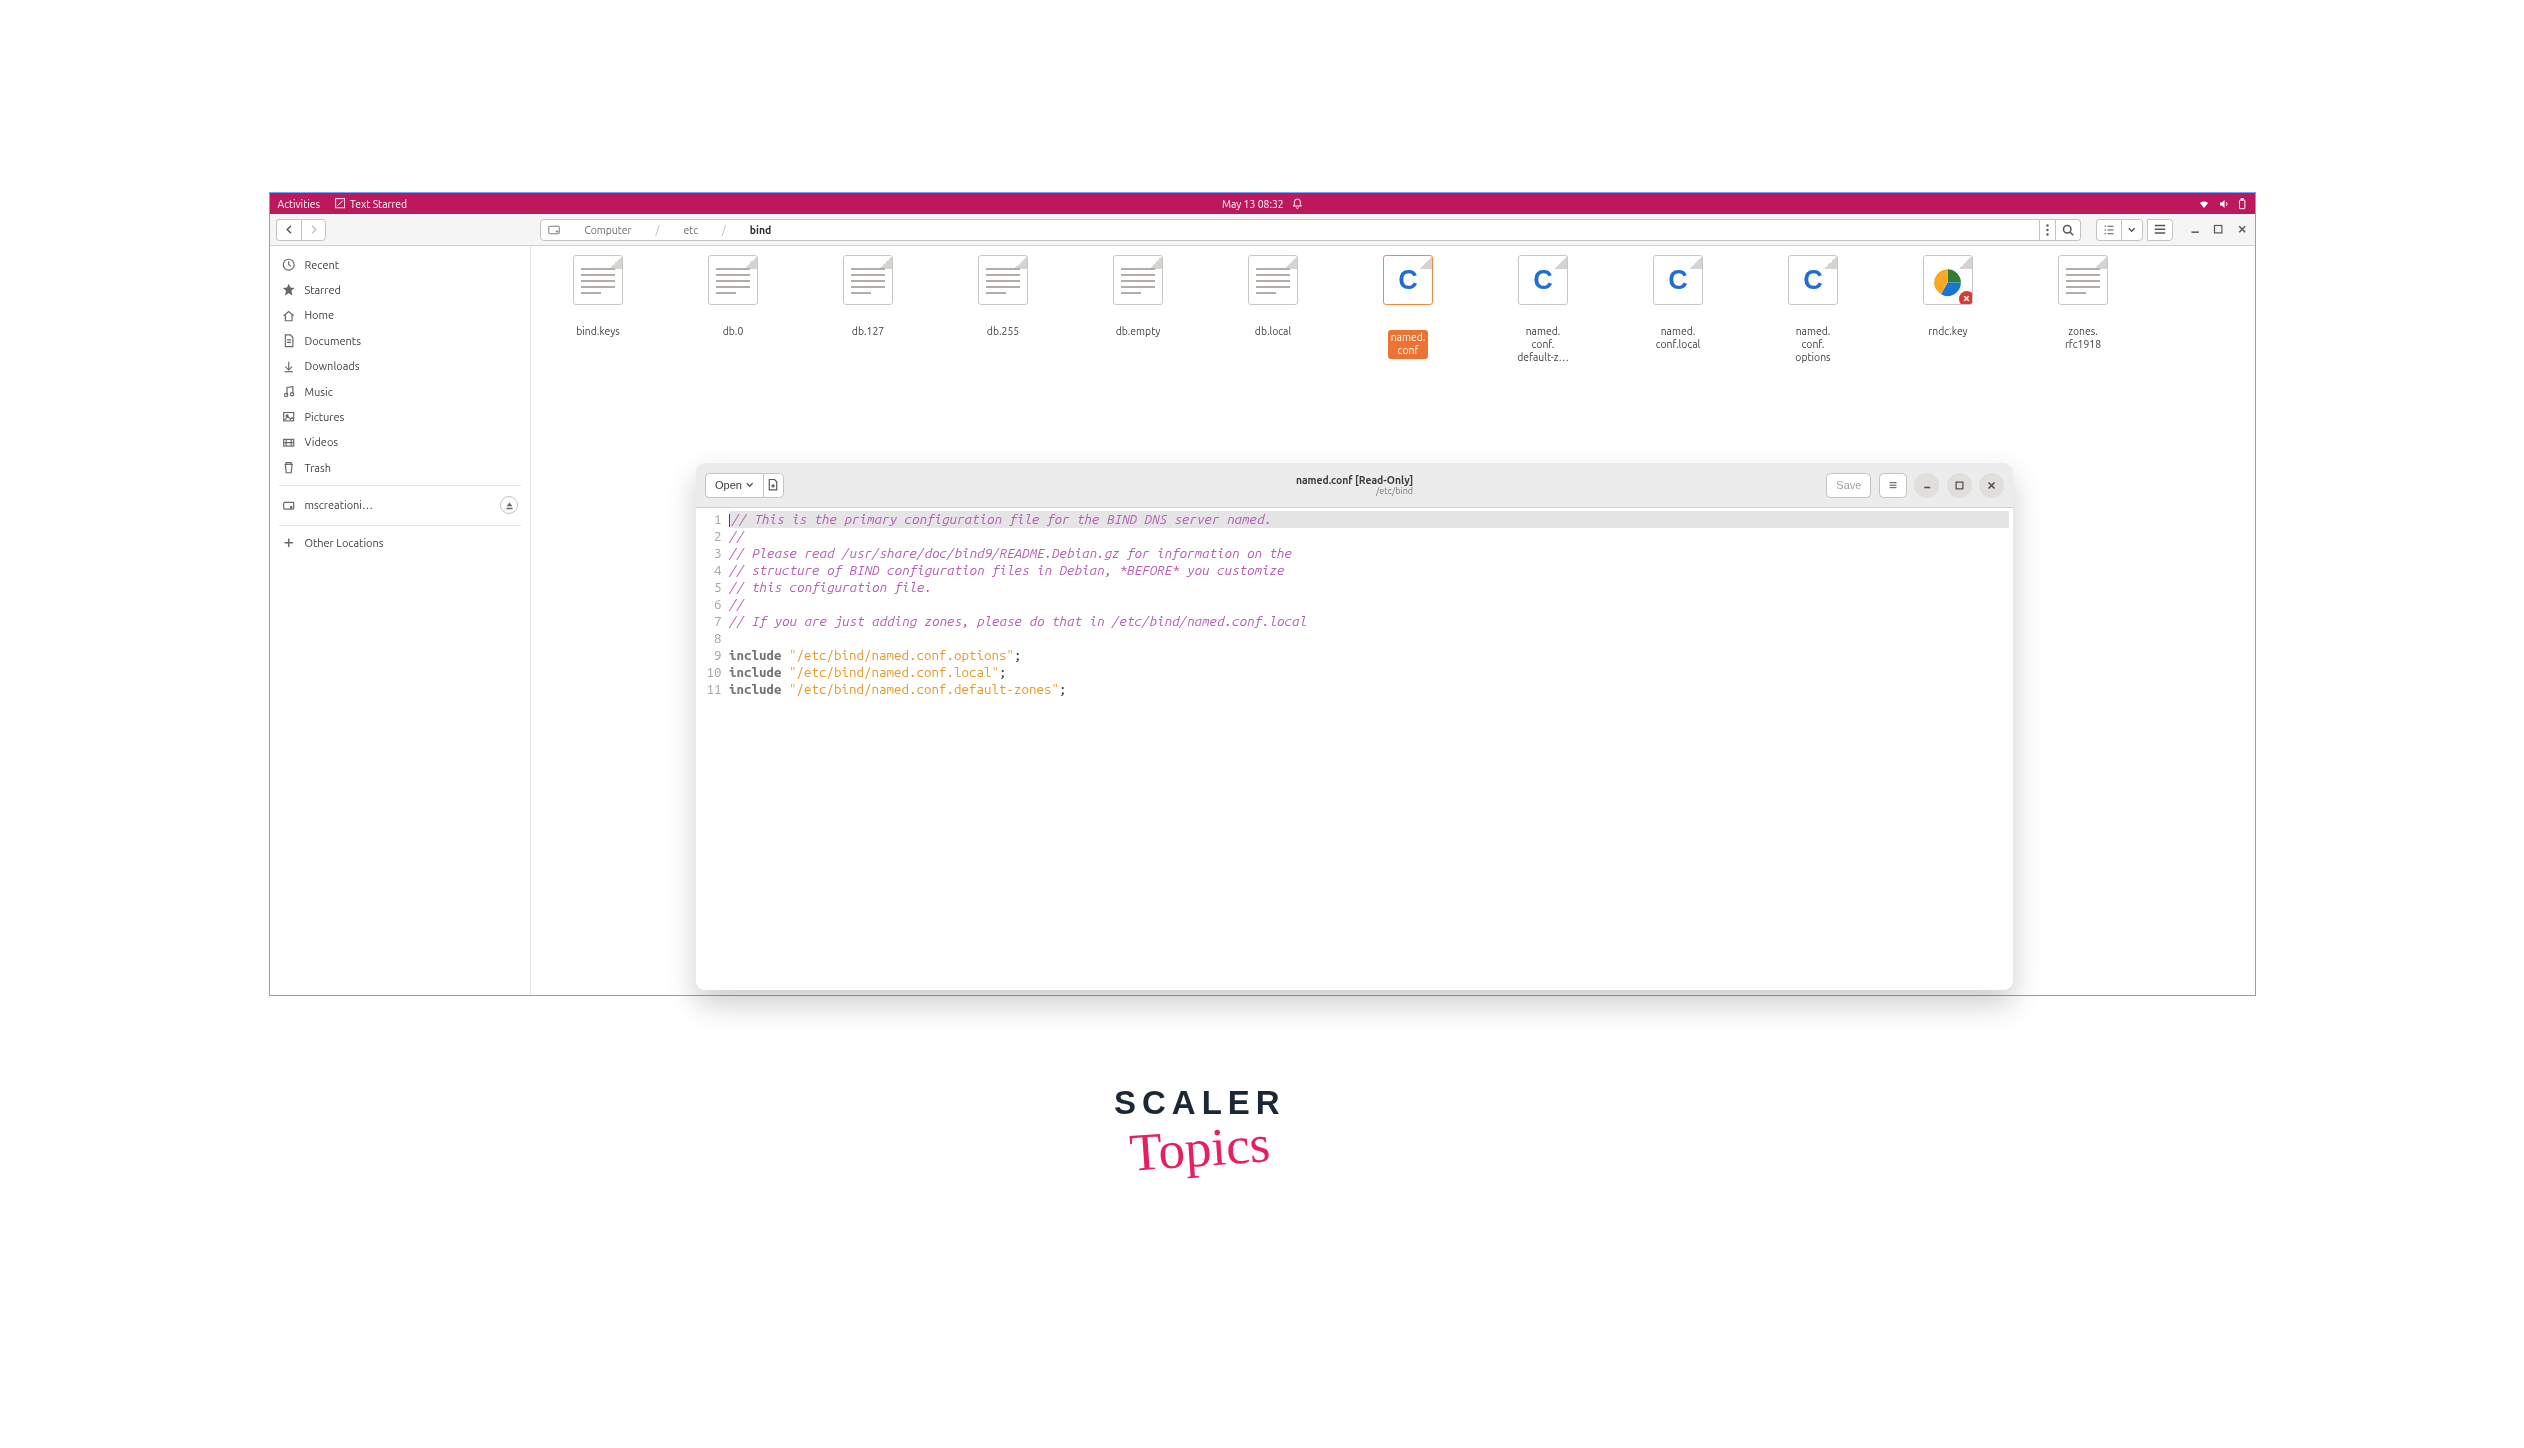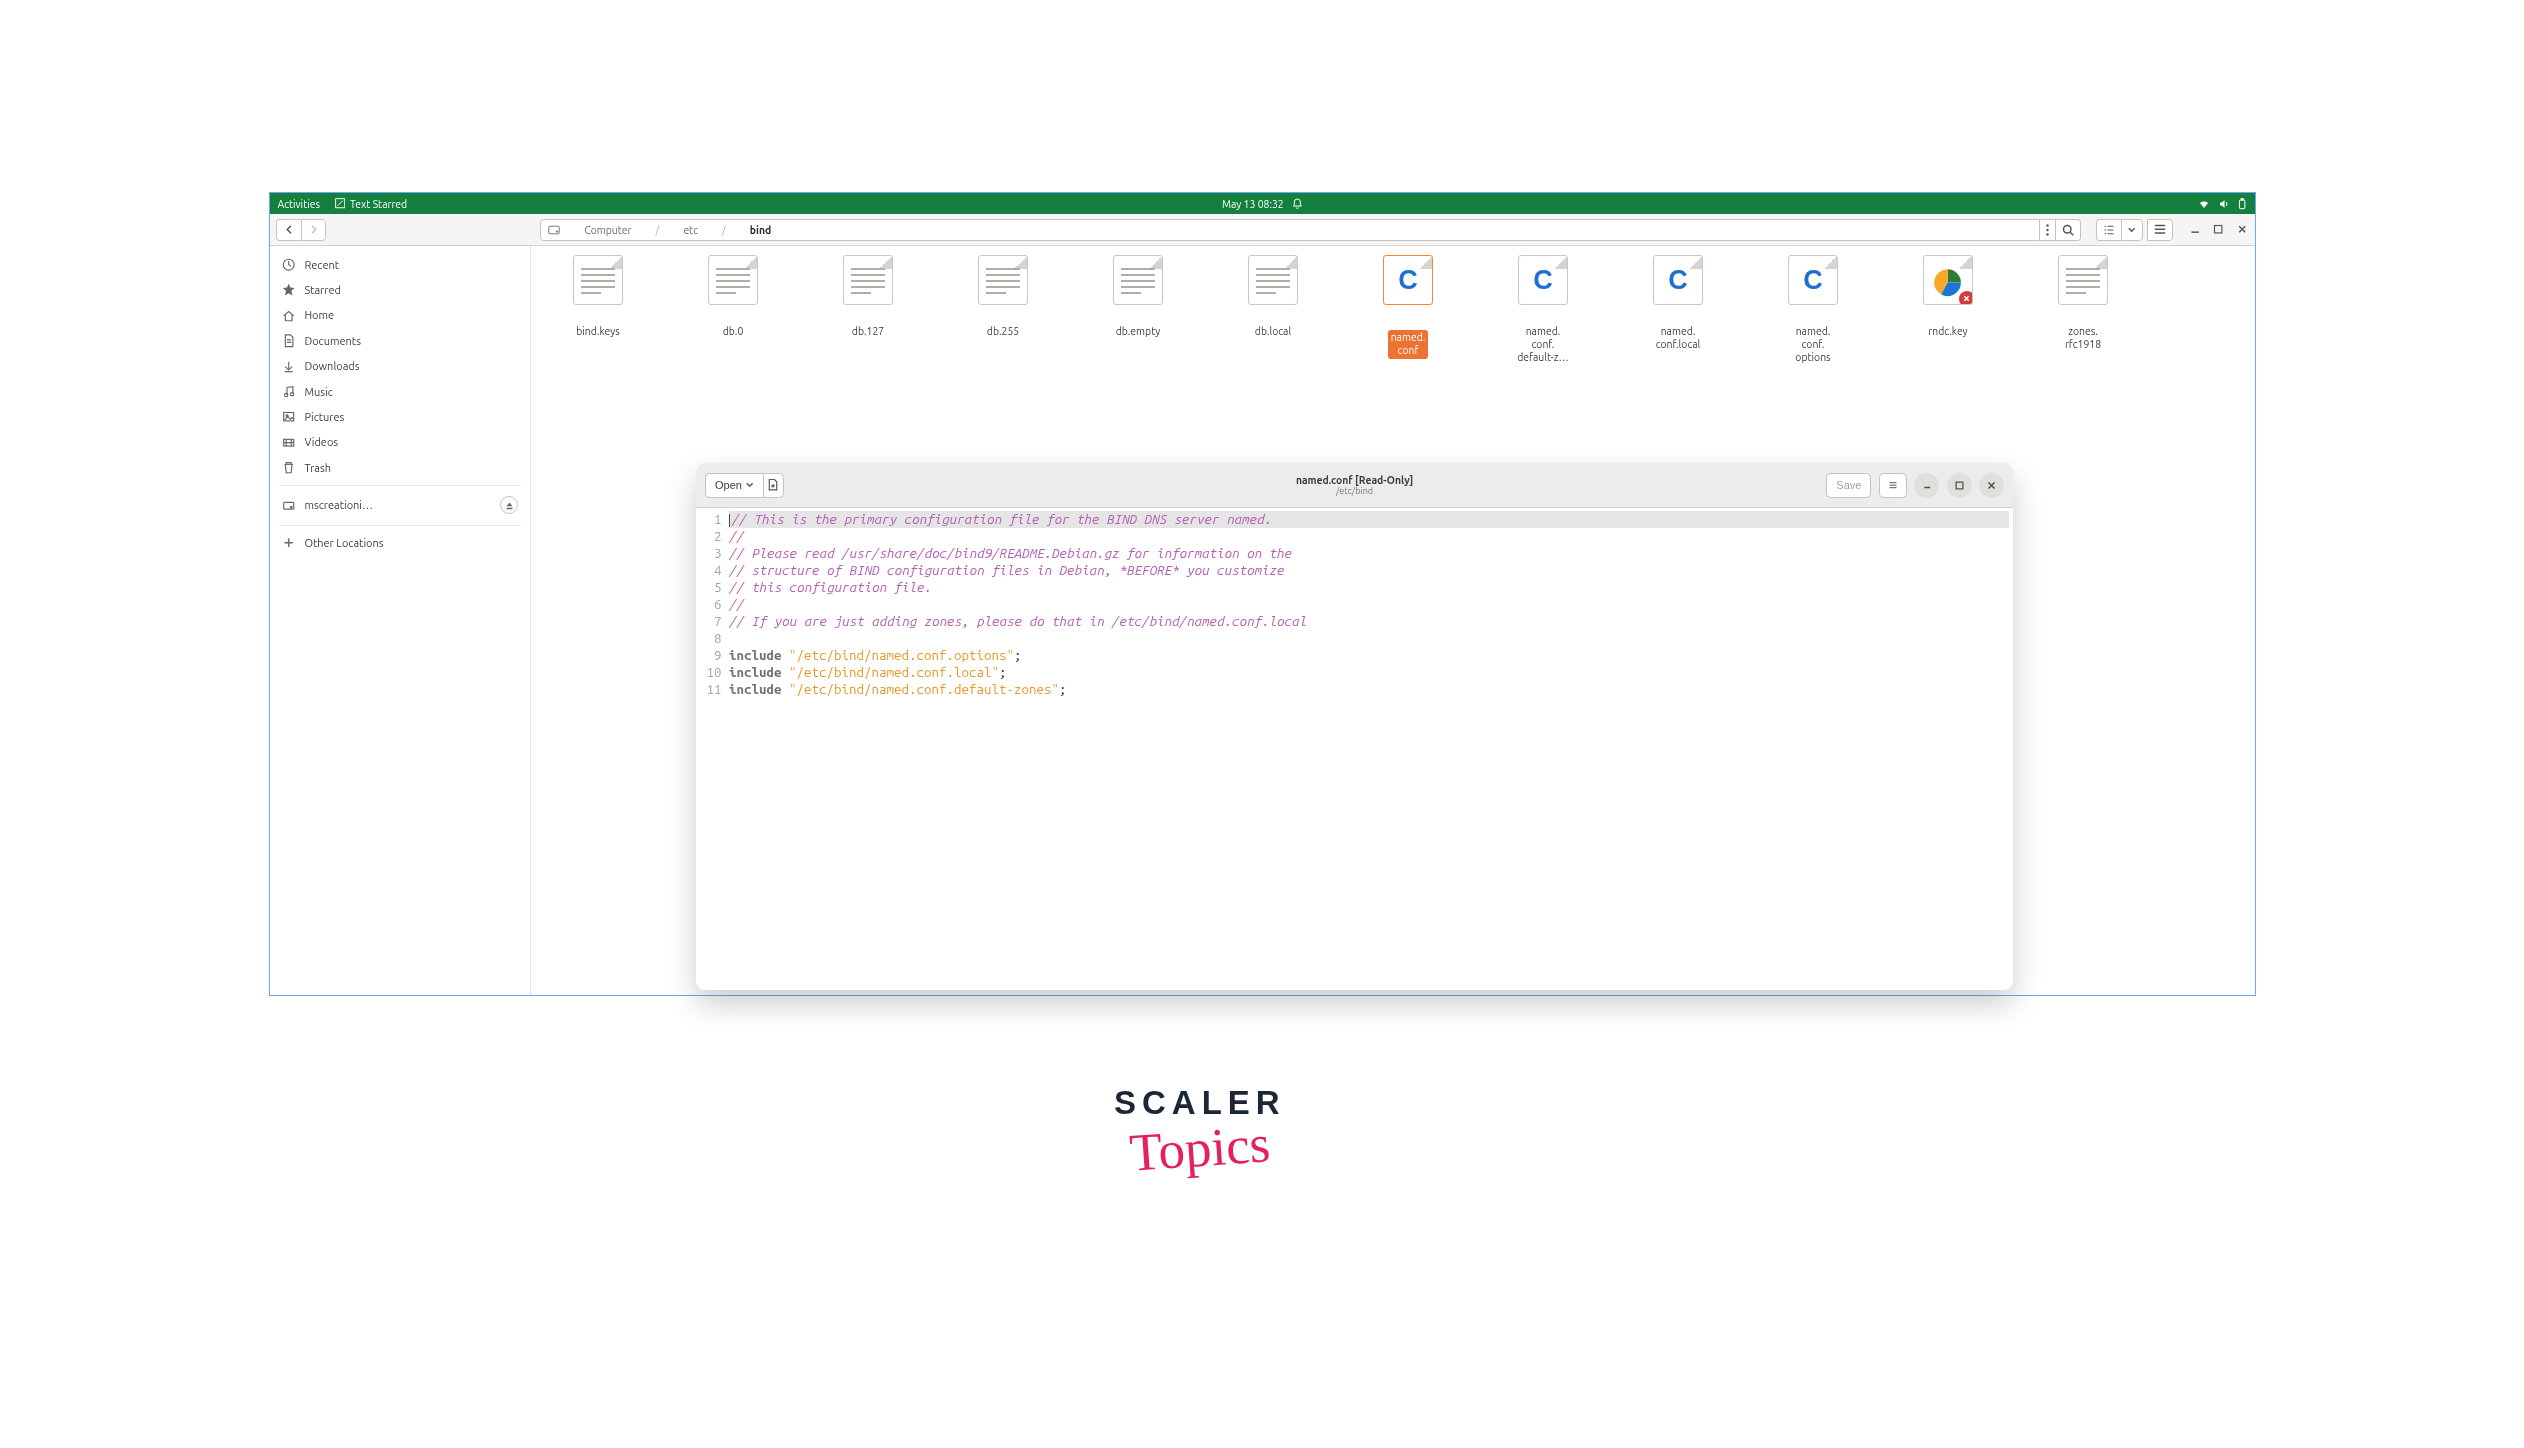--- a/index.html
+++ b/index.html
@@ -1,20 +1,20 @@
 <!DOCTYPE html>
 <html style="font-size:12px"><head>
 <meta charset="utf-8">
 <style>
 * { box-sizing: border-box; margin: 0; padding: 0; }
 body { font-family: "Ubuntu", "Segoe UI", Arial, sans-serif; background: #fff; width: 2525px; height: 1449px; position: relative; }
 .outer { position: absolute; left: 269px; top: 192px; width: 1987px; height: 804px; border: 1.5px solid #6aa6ff; background: #fff; }
 
 
-.topbar { background: #15803d; color: #fff; height: 21px; display: flex; align-items: center; font-size: 10.4px; padding: 0 7.4px; justify-content: space-between; }
+.topbar { background: #be185d; color: #fff; height: 21px; display: flex; align-items: center; font-size: 10.4px; padding: 0 7.4px; justify-content: space-between; }
 .topbar-left { display: flex; align-items: center; gap: 15px; }
 .topbar-center { display: flex; align-items: flex-start; gap: 7.4px; position: absolute; left: 50%; transform: translateX(-50%); }
 .topbar-right { display: flex; align-items: center; gap: 7.4px; }
 .tb-app { display: flex; align-items: center; gap: 4.5px; }
 .tb-icon { width: 10.4px; height: 10.4px; }
 
 
 .fm-header { height: 32px; background: #f6f5f5; border-bottom: 0.7px solid #d4d0cc; display: flex; align-items: center; padding: 0 6px; gap: 6px; }
 .btn { border: 0.7px solid #c6c2be; background: #fff; border-radius: 3.7px; height: 22px; display: inline-flex; align-items: center; justify-content: center; padding: 0 6px; color: #3d3c3b; font-size: 10.4px; cursor: pointer; }
 .nav-btns { display: flex; }
@@ -62,21 +62,21 @@
 .thumb .chart { position: absolute; left: 7.4px; top: 10.4px; right: 7.4px; bottom: 7.4px; }
 .label { line-height: 1.25; margin-top: 20px; }
 
 
 .editor { position: absolute; left: 426px; top: 270px; width: 1317px; height: 527px; background: #fff; border-radius: 9px; box-shadow: 0 13.4px 30px rgba(0,0,0,0.20); overflow: hidden; }
 .ed-header { height: 45px; background: #ececec; border-bottom: 0.7px solid #d4d0cc; display: flex; align-items: center; padding: 0 9px; gap: 15px; position: relative; }
 .ed-btn { border: 0.7px solid #c6c2be; background: #fff; border-radius: 4.5px; height: 25px; display: inline-flex; align-items: center; padding: 0 9px; font-size: 11px; color: #3d3c3b; cursor: pointer; }
 .open-split { display: flex; }
 .open-split .ed-btn:first-child { border-radius: 4.5px 0 0 4.5px; border-right: none; gap: 4.5px; }
 .open-split .ed-btn:last-child { border-radius: 0 4.5px 4.5px 0; width: 21px; padding: 0; justify-content: center; }
-.ed-title { position: absolute; left: 50%; transform: translateX(-50%); text-align: center; font-size: 10.4px; color: #3d3c3b; }
+.ed-title { position: absolute; left: 50%; transform: translateX(-50%); text-align: right; font-size: 10.4px; color: #3d3c3b; }
 .ed-title .tline1 { font-weight: 700; }
 .ed-title .tline2 { font-size: 9px; color: #7b7875; }
 .ed-right { margin-left: auto; display: flex; align-items: center; gap: 7.4px; }
 .ed-save { color: #a49f9a; }
 .ed-circle { width: 25px; height: 25px; border-radius: 50%; background: #e1dfdc; display: flex; align-items: center; justify-content: center; cursor: pointer; color: #4d4b48; }
 
 .ed-body { display: flex; height: calc(100% - 45px); font-family: "Ubuntu Mono", "Courier New", monospace; font-size: 13.4px; line-height: 17px; }
 .gutter { width: 30px; text-align: right; color: #a9a5a1; padding: 3px 4.5px 0 0; background: #fff; }
 .code { flex: 1; padding: 3px 4.5px 0 3px; white-space: pre; }
 .code .line { min-height: 17px; }

